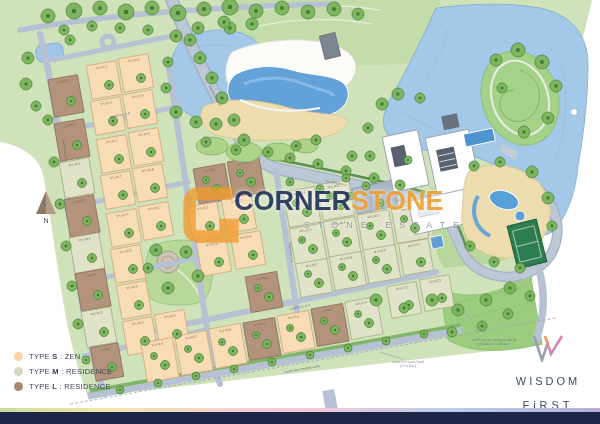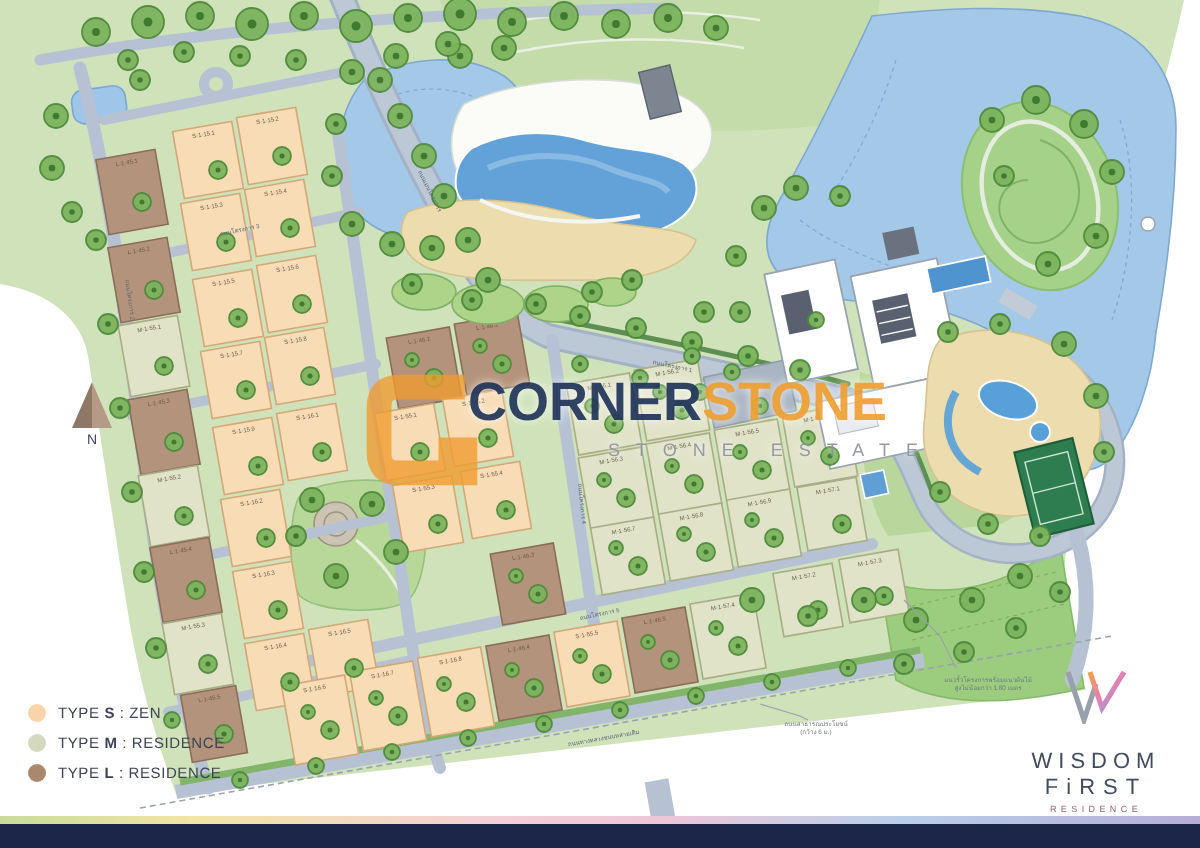--- a/index.html
+++ b/index.html
@@ -26,21 +26,21 @@
   .legend{position:absolute;left:14px;top:352px;}
   .legend-row{display:flex;align-items:flex-start;margin-bottom:6px;height:9px;}
   .legend-dot{width:9px;height:9px;border-radius:50%;margin-right:6px;flex:0 0 auto;}
   .legend-label{font-size:7.5px;color:#3d4456;letter-spacing:.3px;white-space:nowrap;}
   .legend-label b{font-weight:bold;}
 
   
   .brand{position:absolute;left:503px;top:334px;width:90px;text-align:center;}
   .brand-wmark{display:block;margin:0 auto 2px auto;}
   .brand-line1{font-size:11px;letter-spacing:3px;color:#414c5e;margin-top:13px;}
-  .brand-line2{font-size:11px;letter-spacing:4px;color:#414c5e;margin-top:1px;text-align:center;}
+  .brand-line2{font-size:11px;letter-spacing:4px;color:#414c5e;margin-top:12px;text-align:center;}
   .brand-line3{font-size:4.5px;letter-spacing:2.2px;color:#8c6a70;margin-top:2px;}
 
   
   .stripe{position:absolute;left:0;bottom:12px;width:600px;height:4px;
     background:linear-gradient(90deg,#c8dc9a 0%,#f2e5a5 16%,#f3cfd8 42%,#edc7d7 55%,#b9cfe9 75%,#b7aed8 100%);}
   .navybar{position:absolute;left:0;bottom:0;width:600px;height:12px;background:#1b2648;}
 </style>
 </head>
 <body>
 

